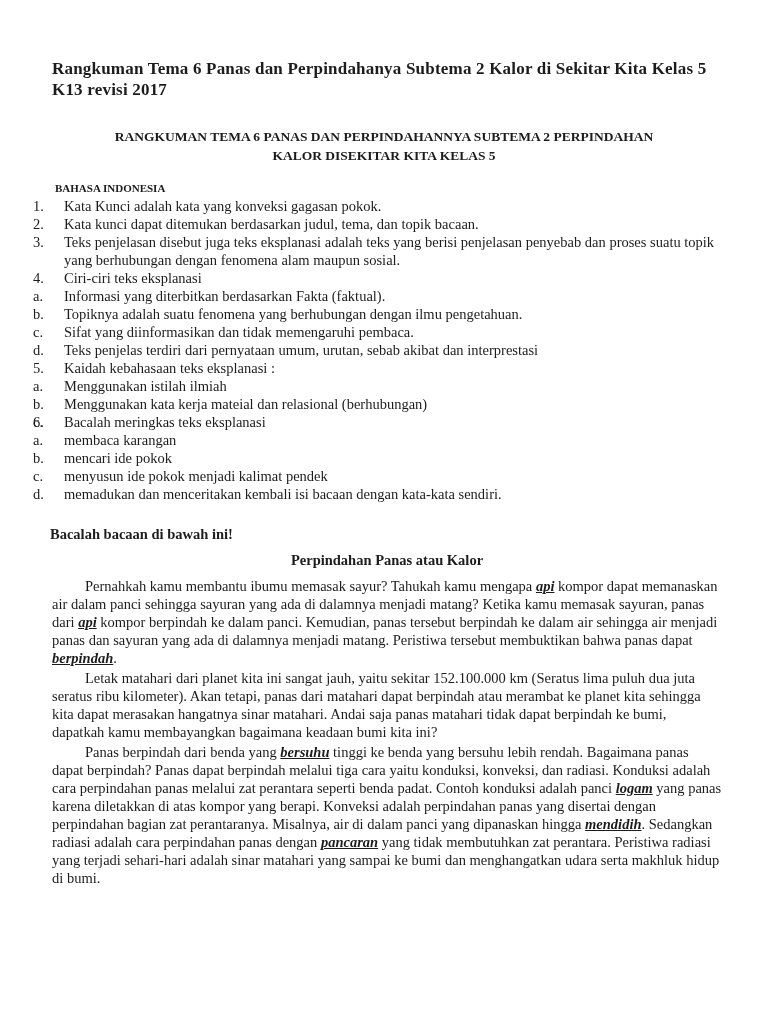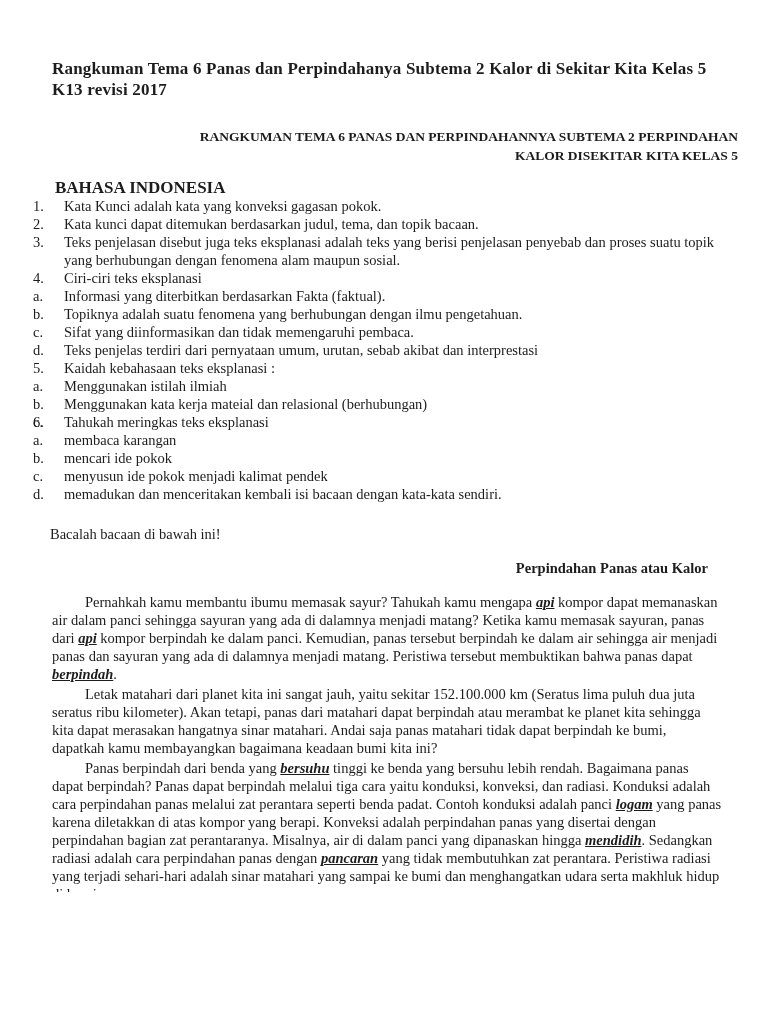--- a/index.html
+++ b/index.html
@@ -15,45 +15,45 @@
   }
   .doc-title {
     margin: 58px 40px 0 52px;
     font-size: 17px;
     line-height: 21px;
     font-weight: bold;
     letter-spacing: 0.2px;
   }
   .main-heading {
     margin: 27px 30px 0 30px;
-    text-align: right;
+    text-align: center;
     font-weight: bold;
     font-size: 13.5px;
     line-height: 19px;
   }
   .section-heading {
     margin: 14px 42px 0 55px;
-    font-size: 17px;
+    font-size: 11px;
     line-height: 18px;
     font-weight: bold;
   }
   .summary-list {
     margin: 0 40px 0 33px;
     font-size: 14.5px;
     line-height: 18px;
   }
   .li { position: relative; padding-left: 31px; }
   .li .marker { position: absolute; left: 0; top: 0; }
   .reading {
     margin: 22px 44px 0 50px;
     font-size: 14.5px;
     line-height: 18px;
   }
-  .reading-intro { margin: 0; }
-  .story-title { text-align: right; font-weight: bold; margin: 16px; }
+  .reading-intro { margin: 0; font-weight: bold; }
+  .story-title { text-align: center; font-weight: bold; margin: 8px; }
   .para { margin: 2px; text-indent: 33px; }
   .em { font-weight: bold; font-style: italic; text-decoration: underline; }
   .source-line { margin: 12px; }
 </style>
 </head>
 <body>
 
 <div class="page">
 
   <h1 class="doc-title">Rangkuman Tema 6 Panas dan Perpindahanya Subtema 2 Kalor di Sekitar Kita Kelas 5 K13 revisi 2017</h1>
@@ -71,21 +71,21 @@
       <div class="li"><span class="marker">3.</span><span>Teks penjelasan disebut juga teks eksplanasi adalah teks yang berisi penjelasan penyebab dan proses suatu topik yang berhubungan dengan fenomena alam maupun sosial.</span></div>
       <div class="li"><span class="marker">4.</span><span>Ciri-ciri teks eksplanasi</span></div>
       <div class="li"><span class="marker">a.</span><span>Informasi yang diterbitkan berdasarkan Fakta (faktual).</span></div>
       <div class="li"><span class="marker">b.</span><span>Topiknya adalah suatu fenomena yang berhubungan dengan ilmu pengetahuan.</span></div>
       <div class="li"><span class="marker">c.</span><span>Sifat yang diinformasikan dan tidak memengaruhi pembaca.</span></div>
       <div class="li"><span class="marker">d.</span><span>Teks penjelas terdiri dari pernyataan umum, urutan, sebab akibat dan interprestasi</span></div>
       <div class="li"><span class="marker">5.</span><span>Kaidah kebahasaan teks eksplanasi :</span></div>
       <div class="li"><span class="marker">a.</span><span>Menggunakan istilah ilmiah</span></div>
       <div class="li"><span class="marker">b.</span><span>Menggunakan kata kerja mateial dan relasional (berhubungan)</span></div>
       <div class="li"><span class="marker">c.</span></div>
-      <div class="li"><span class="marker">6.</span><span>Tahukah meringkas teks eksplanasi</span></div>
+      <div class="li"><span class="marker">6.</span><span>Bacalah meringkas teks eksplanasi</span></div>
       <div class="li"><span class="marker">a.</span><span>membaca karangan</span></div>
       <div class="li"><span class="marker">b.</span><span>mencari ide pokok</span></div>
       <div class="li"><span class="marker">c.</span><span>menyusun ide pokok menjadi kalimat pendek</span></div>
       <div class="li"><span class="marker">d.</span><span>memadukan dan menceritakan kembali isi bacaan dengan kata-kata sendiri.</span></div>
     </div>
 
   <div class="reading">
     <p class="reading-intro">Bacalah bacaan di bawah ini!</p>
     <p class="story-title">Perpindahan Panas atau Kalor</p>
     <div class="paragraphs">

